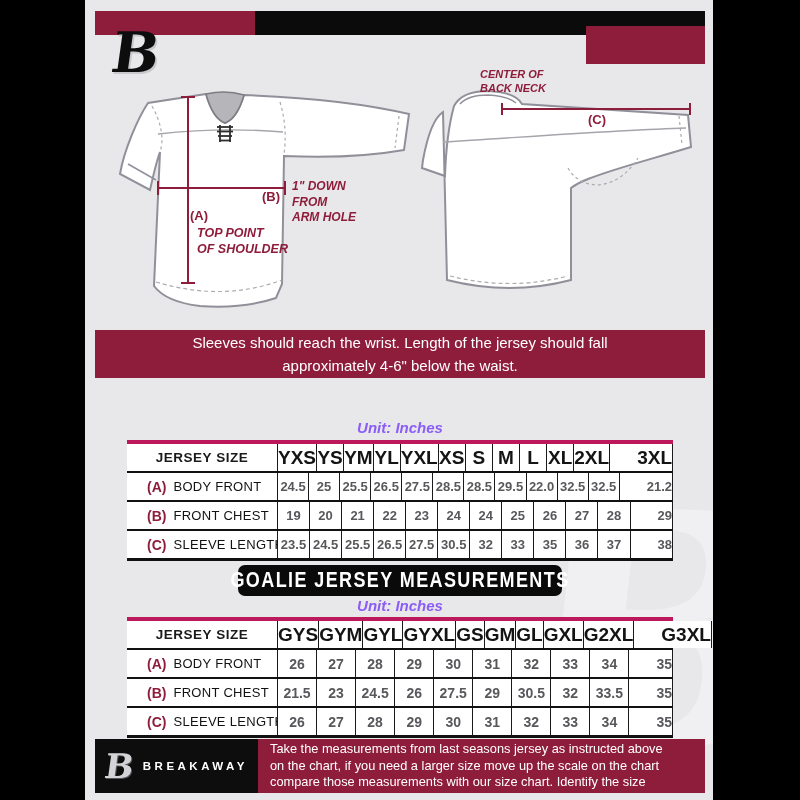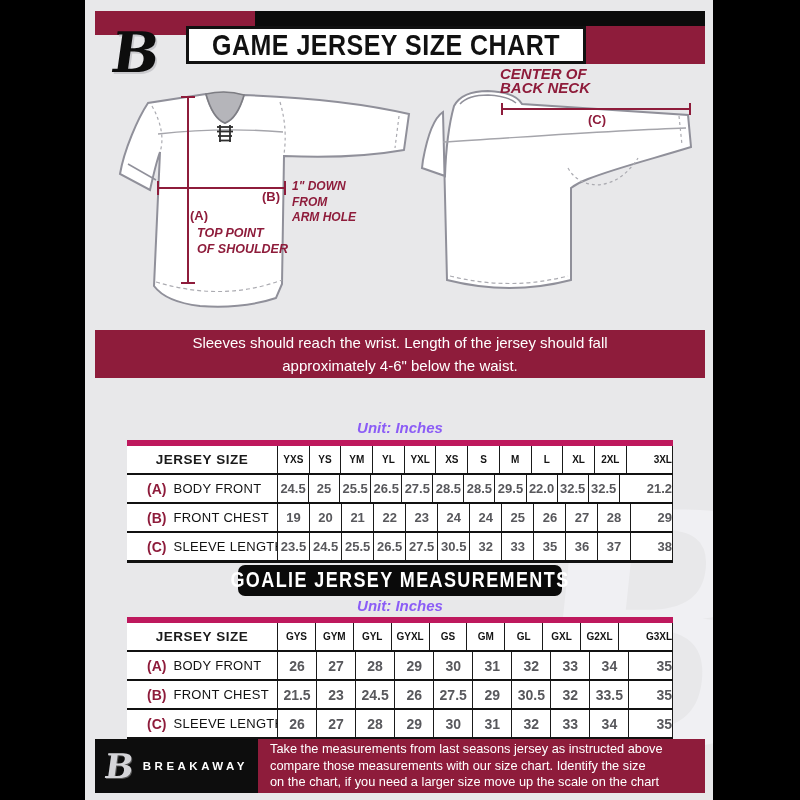--- a/index.html
+++ b/index.html
@@ -27,30 +27,30 @@
   
   .notice{position:absolute;left:95px;top:330px;width:610px;height:48px;background:#8e1c3b;color:#fff;
           display:flex;flex-direction:column;align-items:center;justify-content:center;font-size:15px;line-height:23px;}
   
   .banner{position:absolute;left:238px;width:324px;height:31px;background:#0a0a0a;border-radius:7px;
           display:flex;align-items:center;justify-content:center;}
   .banner span{color:#fff;font-weight:bold;font-size:18px;letter-spacing:1.4px;transform:scaleY(1.25);white-space:nowrap;}
   .unit{position:absolute;left:95px;width:610px;text-align:center;font-style:italic;font-weight:bold;
         font-size:15px;color:#8b5cf6;}
   
-  .size-table{position:absolute;left:127px;width:546px;background:#fff;border-top:6px solid #be185d;}
+  .size-table{position:absolute;left:127px;width:546px;background:#fff;border-top:4px solid #be185d;}
   .trow{display:grid;height:27px;border-bottom:2px solid #111;}
   .trow:last-child{border-bottom:3px solid #111;}
   .p-grid{grid-template-columns:150px repeat(12,1fr);}
   .g-grid{grid-template-columns:150px repeat(10,1fr);}
   .cell{display:flex;align-items:center;justify-content:center;background:#fff;}
   .cell:not(.lab){border-left:1.5px solid #1a1a1a;}
   .trow .cell:last-child{border-right:1.5px solid #1a1a1a;padding-left:27px;}
   .head-lab{font-size:13.5px;font-weight:bold;letter-spacing:.5px;color:#1a1a1a;}
-  .sz{font-size:10px;font-weight:bold;color:#141414;}
+  .sz{font-size:19px;font-weight:bold;color:#141414;}
   .val{font-size:13px;font-weight:bold;color:#58585c;}
   .g-grid .val{font-size:14px;}
   .row-lab{justify-content:flex-start;padding-left:20px;gap:7px;}
   .row-key{color:#8e1c3b;font-weight:bold;font-size:14px;}
   .row-name{color:#121212;font-weight:normal;font-size:13px;letter-spacing:.3px;white-space:nowrap;}
   
   .footer-logo-box{position:absolute;left:95px;top:739px;width:163px;height:54px;background:#0d0d0d;
                    display:flex;align-items:center;justify-content:center;gap:9px;}
   .logo-bottom{font-family:"DejaVu Serif",serif;font-weight:bold;font-size:34px;color:#d4d4d8;
                transform:skewX(-8deg);line-height:1;text-shadow:1px 1px 0 #555;}
@@ -63,23 +63,20 @@
 <body>
 
 <div id="canvas">
 
   <div class="content-bg">
     <div class="watermark">B</div>
   </div>
 
   <div class="topbar-maroon"></div>
   <div class="topbar-black"></div>
-  <div class="title-banner">
-    <span>GAME JERSEY SIZE CHART</span>
-  </div>
   <div class="title-maroon-block"></div>
   <div class="logo-top">B</div>
 
   <svg class="jersey-svg" style="left:108px;top:88px" width="312" height="232" viewBox="0 0 312 232">
     <path d="M98 6 L40 15 C30 30 16 62 12 86 L42 102 C46 84 49 72 52 64 L46 198 Q58 214 92 218 Q135 221 168 210 L174 196 L176 68 C220 70 262 68 296 62 L301 26 C250 14 190 9 136 7 C131 24 125 32 117 35 C109 32 103 24 98 6 Z" fill="#ffffff" stroke="#90909a" stroke-width="2"></path>
     <path d="M98 6 C103 24 109 32 117 35 C125 32 131 24 136 7 C123 3 111 3 98 6 Z" fill="#b5b5ba" stroke="#7d7d83" stroke-width="1.5"></path>
     <path d="M50 46 C95 41 140 41 175 44" fill="none" stroke="#a5a5ab" stroke-width="1.3"></path>
     <path d="M44 18 C54 36 56 52 52 64" fill="none" stroke="#ababb1" stroke-width="1.2" stroke-dasharray="3 3"></path>
     <path d="M172 14 C178 34 178 52 176 66" fill="none" stroke="#ababb1" stroke-width="1.2" stroke-dasharray="3 3"></path>
     <path d="M48 194 Q115 214 174 192" fill="none" stroke="#ababb1" stroke-width="1.2" stroke-dasharray="4 3"></path>
@@ -122,21 +119,21 @@
   <div class="ann ann-desc" style="left:197px;top:226px;font-size:12.5px">
     <span style="display:block">TOP POINT</span>
     <span style="display:block">OF SHOULDER</span>
   </div>
   <div class="ann ann-key" style="left:262px;top:189px">(B)</div>
   <div class="ann ann-desc" style="left:292px;top:179px">
     <span style="display:block">1" DOWN</span>
     <span style="display:block">FROM</span>
     <span style="display:block">ARM HOLE</span>
   </div>
-  <div class="ann ann-desc" style="left:500px;top:67px;font-size:15px;line-height:14px">
+  <div class="ann ann-desc" style="left:480px;top:67px;font-size:11px;line-height:14px">
     <span style="display:block">CENTER OF</span>
     <span style="display:block">BACK NECK</span>
   </div>
   <div class="ann ann-key" style="left:588px;top:112px">(C)</div>
 
   <div class="notice">
     <span>Sleeves should reach the wrist. Length of the jersey should fall</span>
     <span>approximately 4-6" below the waist.</span>
   </div>
 
@@ -282,17 +279,17 @@
       <div class="cell val">35</div>
     </div>
   </div>
 
   <div class="footer-logo-box">
     <span class="logo-bottom">B</span>
     <span class="footer-brand">BREAKAWAY</span>
   </div>
   <div class="footer-note">
     <span>Take the measurements from last seasons jersey as instructed above</span>
+    <span>on the chart, if you need a larger size move up the scale on the chart</span>
     <span>compare those measurements  with our size chart. Identify the size</span>
-    <span>on the chart, if you need a larger size move up the scale on the chart</span>
   </div>
 
 </div>
 
 </body></html>

